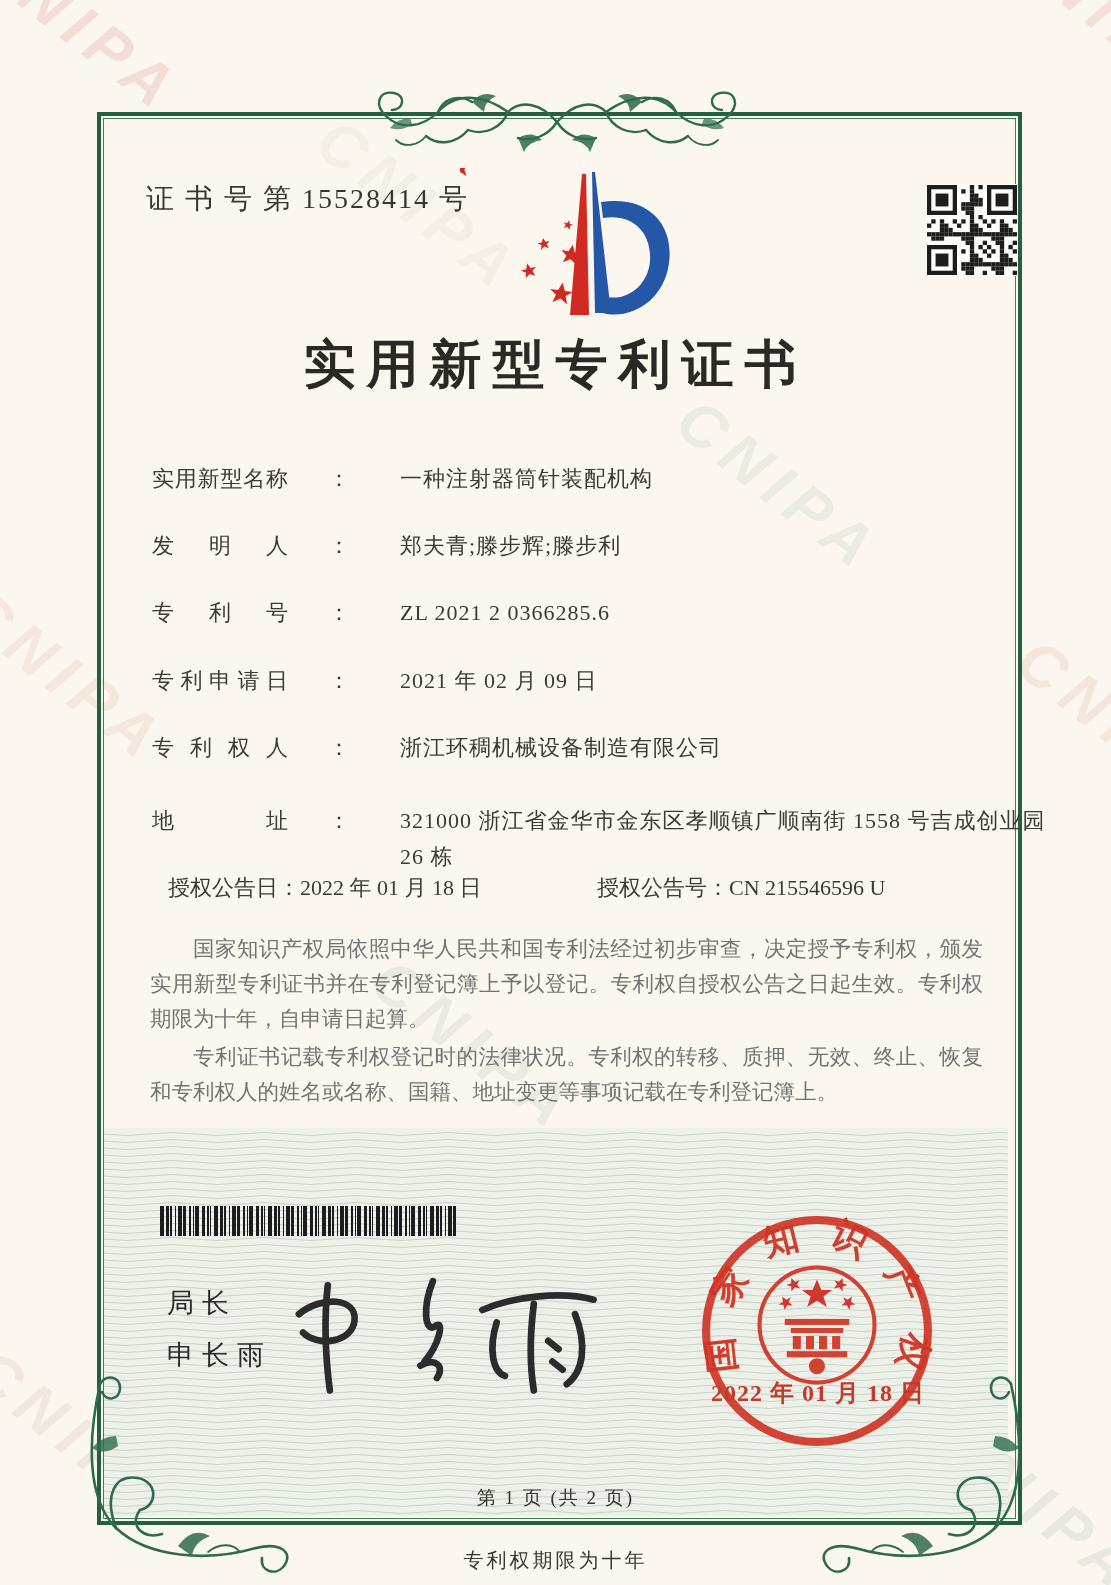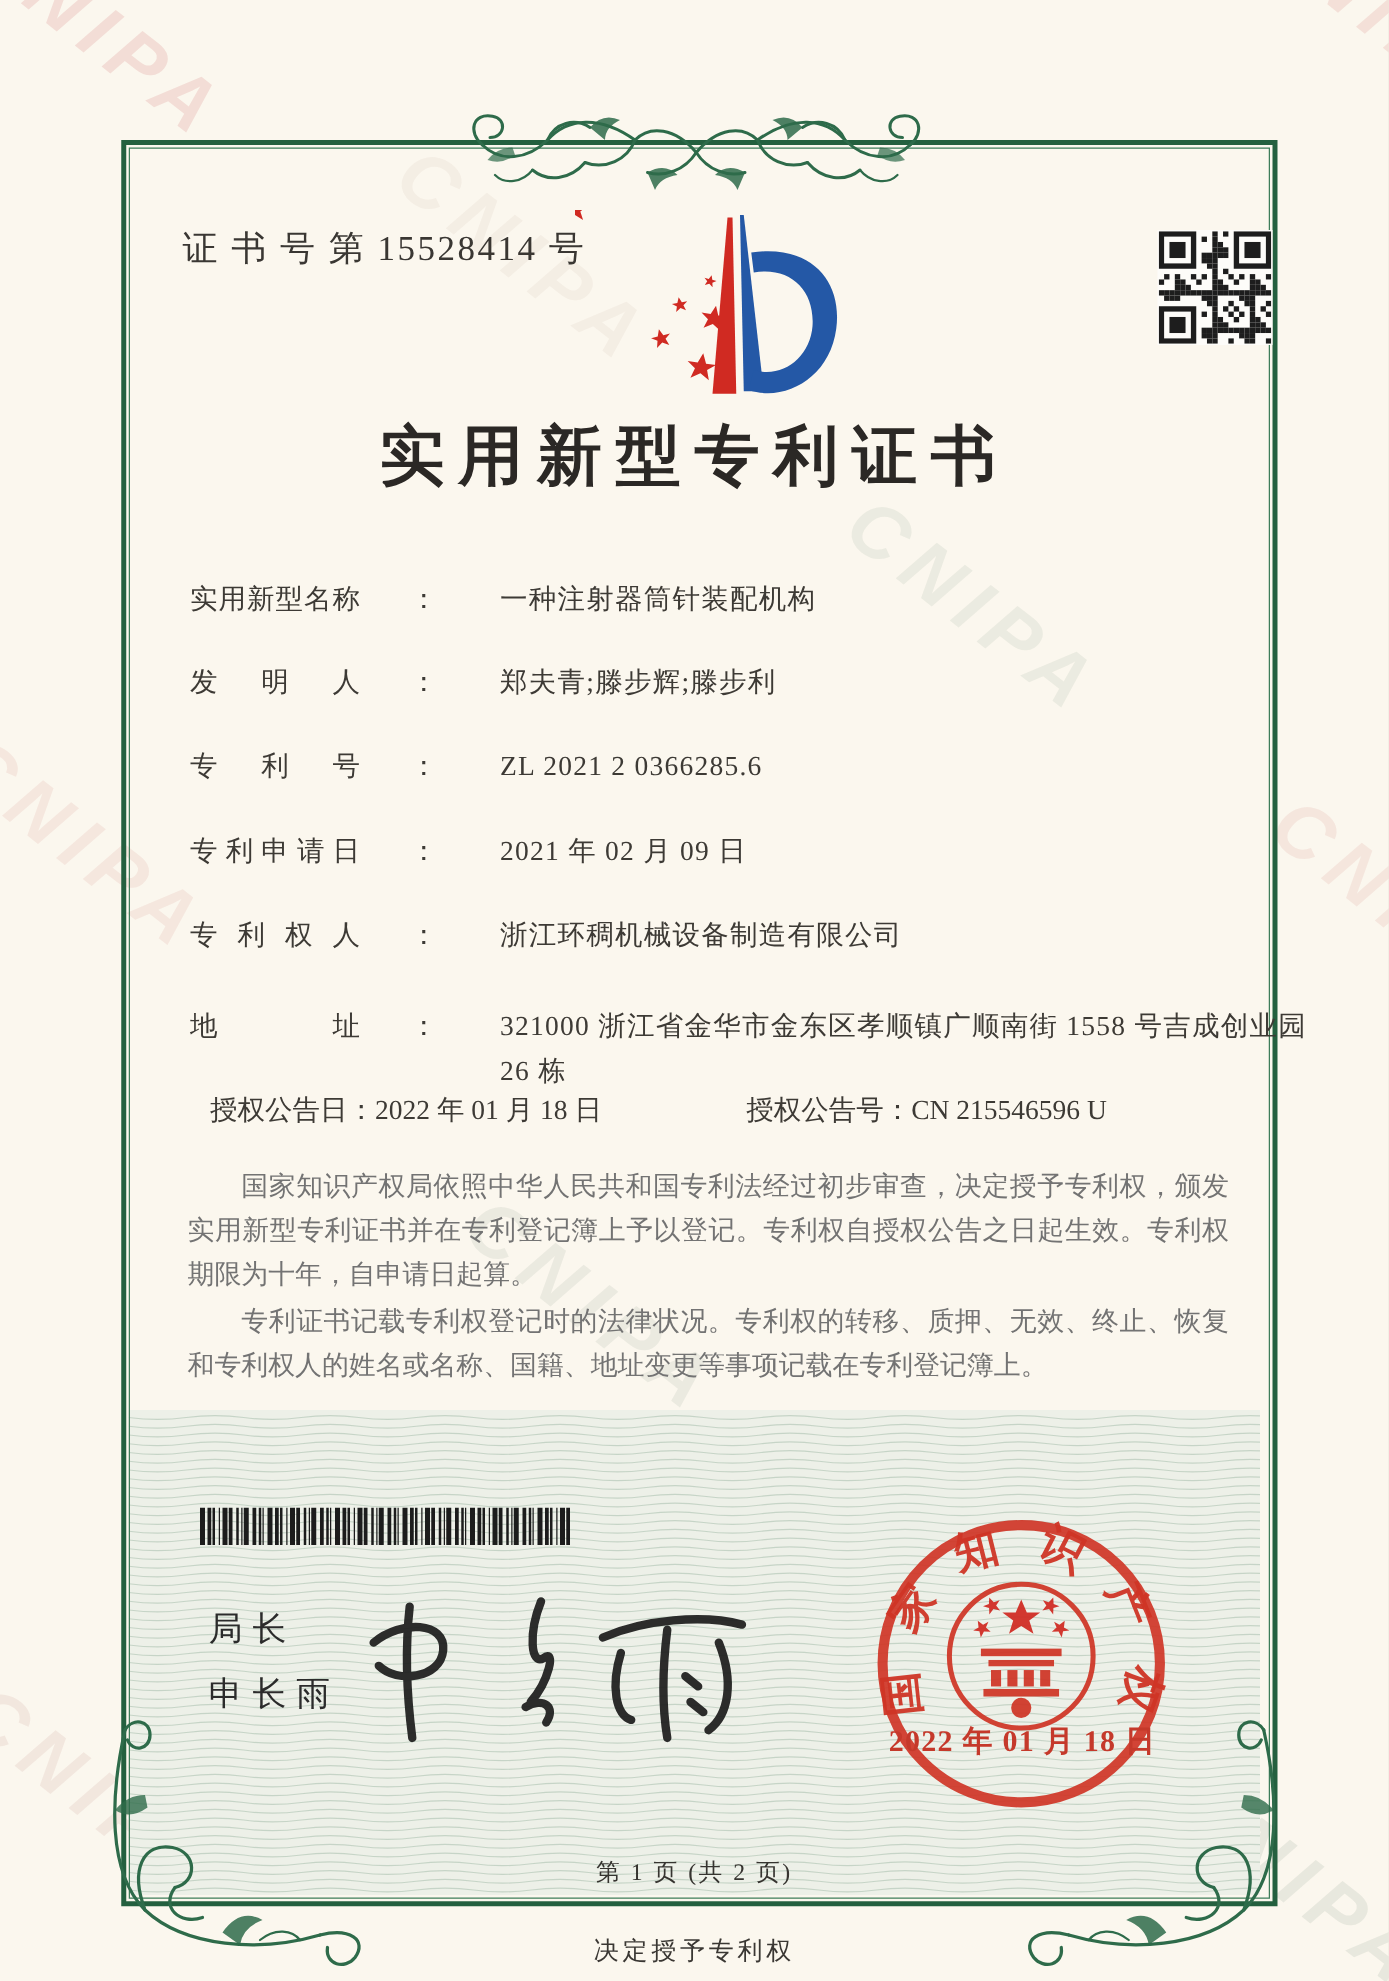--- a/index.html
+++ b/index.html
@@ -486,15 +486,15 @@
         <rect x="107" y="123" width="8" height="13"></rect>
         <rect x="120" y="123" width="8" height="13"></rect>
         <rect x="133" y="123" width="8" height="13"></rect>
         <rect x="88" y="138" width="60" height="6"></rect>
         <circle cx="118" cy="153" r="8"></circle>
       </g>
     </svg>
     <div class="seal-date">2022 年 01 月 18 日</div>
 
     <div class="footer-page">第 1 页 (共 2 页)</div>
-    <div class="footer-note">决定授予专利权</div>
+    <div class="footer-note">专利权期限为十年</div>
   </div>
 </div>
 
 </body></html>

